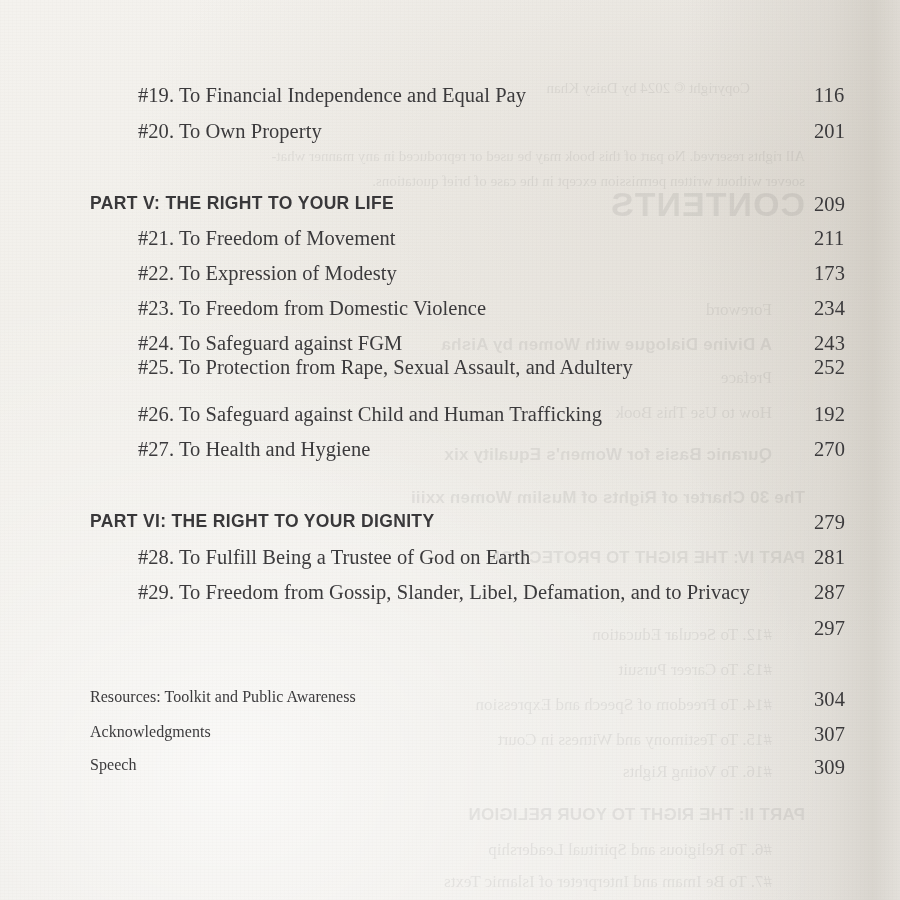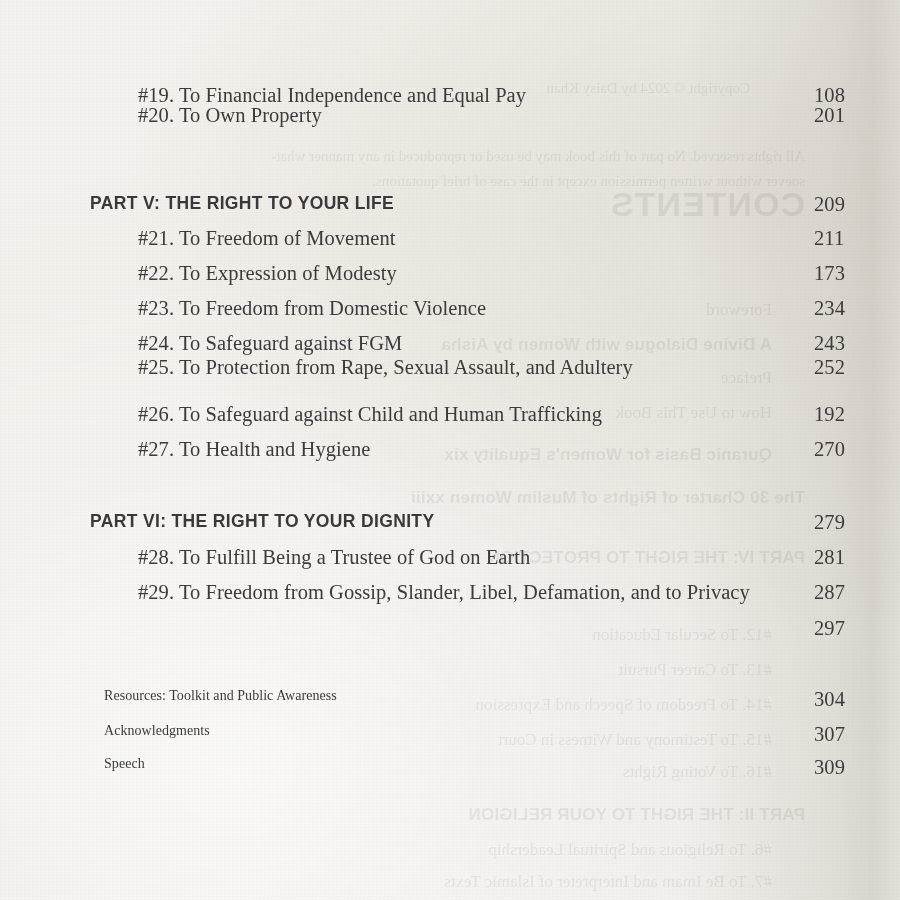--- a/index.html
+++ b/index.html
@@ -127,23 +127,23 @@
   .row.part .label {
     left: 90px;
     font-family: "Liberation Sans", sans-serif;
     font-weight: bold;
     font-size: 17.5px;
     letter-spacing: 0.35px;
     color: #39383a;
   }
   
   .row.back .label {
-    left: 104px;
-    font-family: "Liberation Serif", serif;
-    font-size: 14px;
+    left: 90px;
+    font-family: "Liberation Serif", serif;
+    font-size: 16px;
     letter-spacing: 0.05px;
   }
 </style>
 </head>
 <body>
 
 <div id="page">
 
   <div id="bleed">
       <span class="bt" style="left: 150px; top: 80px; font-size: 15px;">Copyright © 2024 by Daisy Khan</span>
@@ -164,23 +164,23 @@
       <span class="bt" style="left: 128px; top: 762px; font-size: 17px;">#16. To Voting Rights</span>
       <span class="bt bt-head" style="left: 95px; top: 805px; font-size: 17px;">PART II: THE RIGHT TO YOUR RELIGION</span>
       <span class="bt" style="left: 128px; top: 840px; font-size: 17px;">#6. To Religious and Spiritual Leadership</span>
       <span class="bt" style="left: 128px; top: 872px; font-size: 17px;">#7. To Be Imam and Interpreter of Islamic Texts</span>
     </div>
   <div id="grain"></div>
 
   <div id="toc">
       <div class="row chapter" style="top: 84px;">
         <span class="label">#19. To Financial Independence and Equal Pay</span>
-        <span class="page-no">108</span>
-      </div>
-      <div class="row chapter" style="top: 104px; padding-left: 9px;">
+        <span class="page-no">116</span>
+      </div>
+      <div class="row chapter" style="top: 120px; padding-left: 9px;">
         <span class="label">#20. To Own Property</span>
         <span class="page-no">201</span>
       </div>
       <div class="row part" style="top: 193px;">
         <span class="label">PART V: THE RIGHT TO YOUR LIFE</span>
         <span class="page-no">209</span>
       </div>
       <div class="row chapter" style="top: 227px;">
         <span class="label">#21. To Freedom of Movement</span>
         <span class="page-no">211</span>

